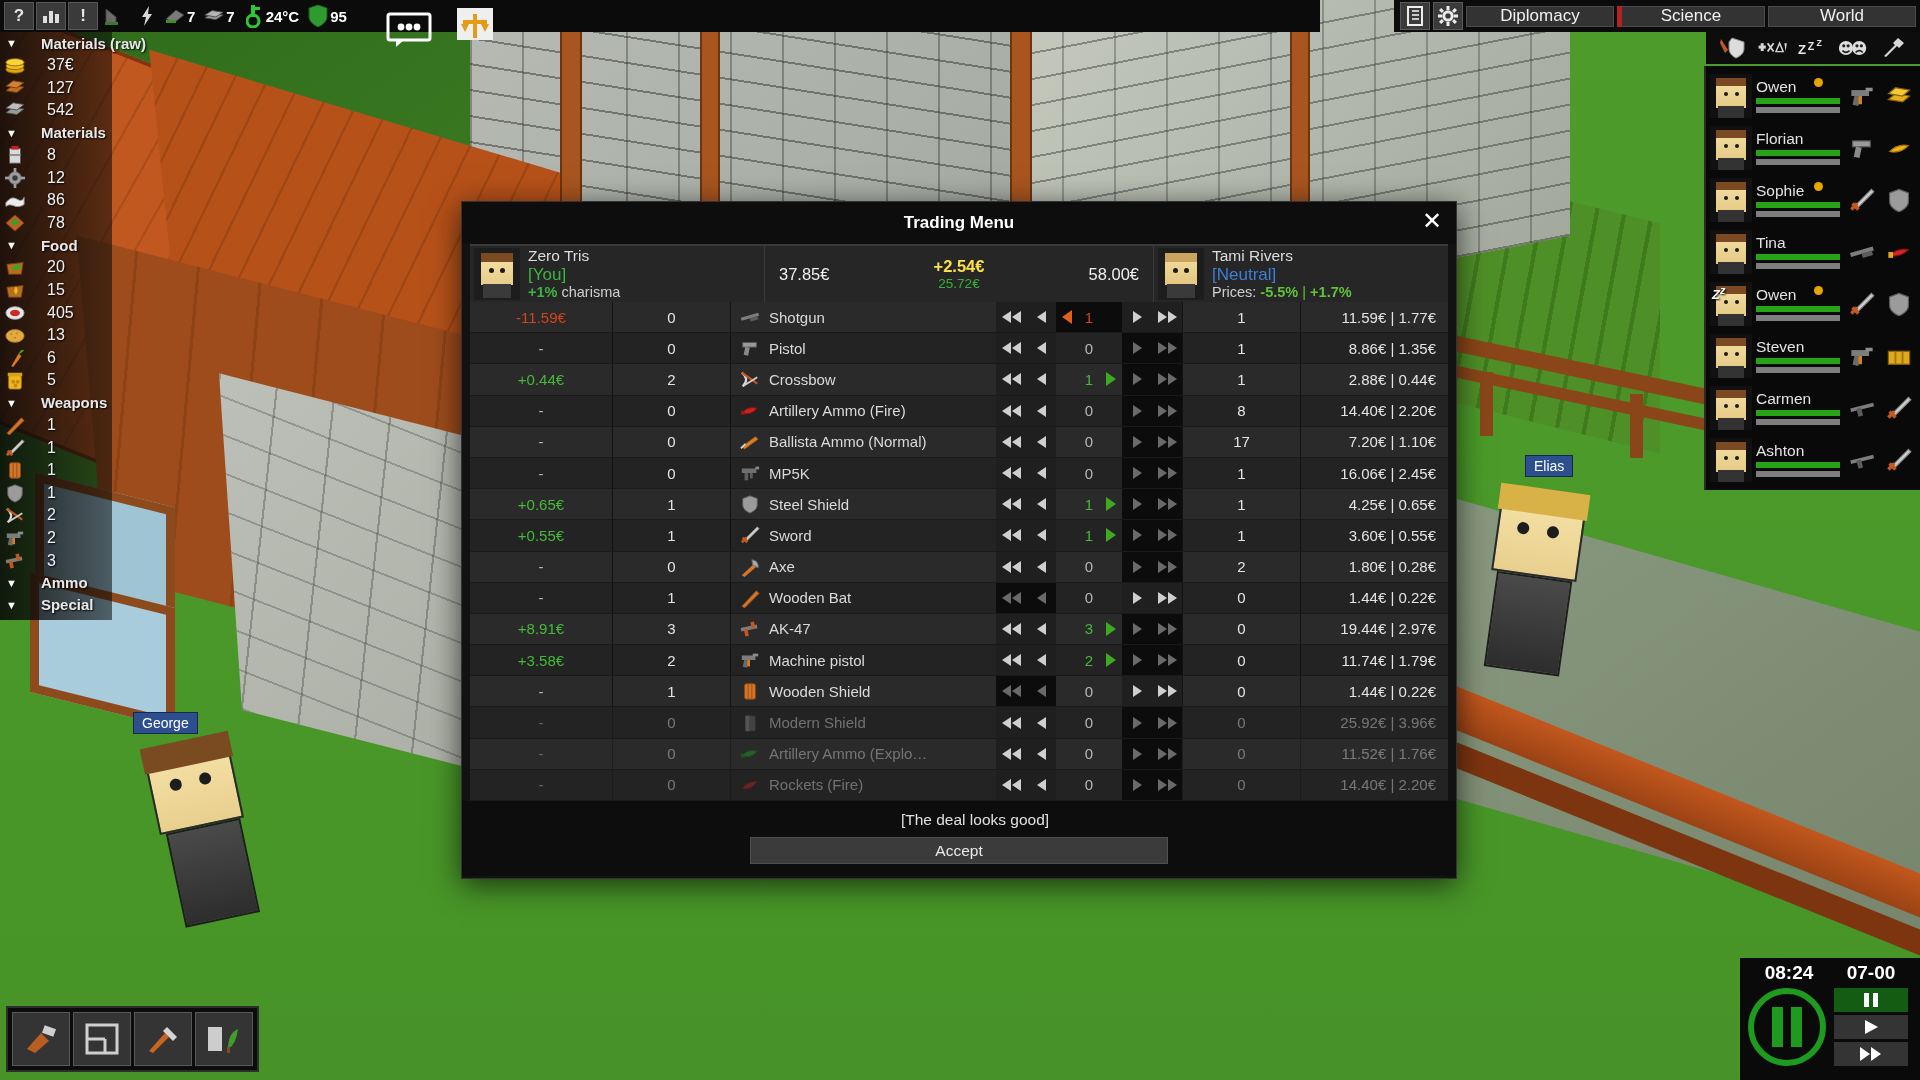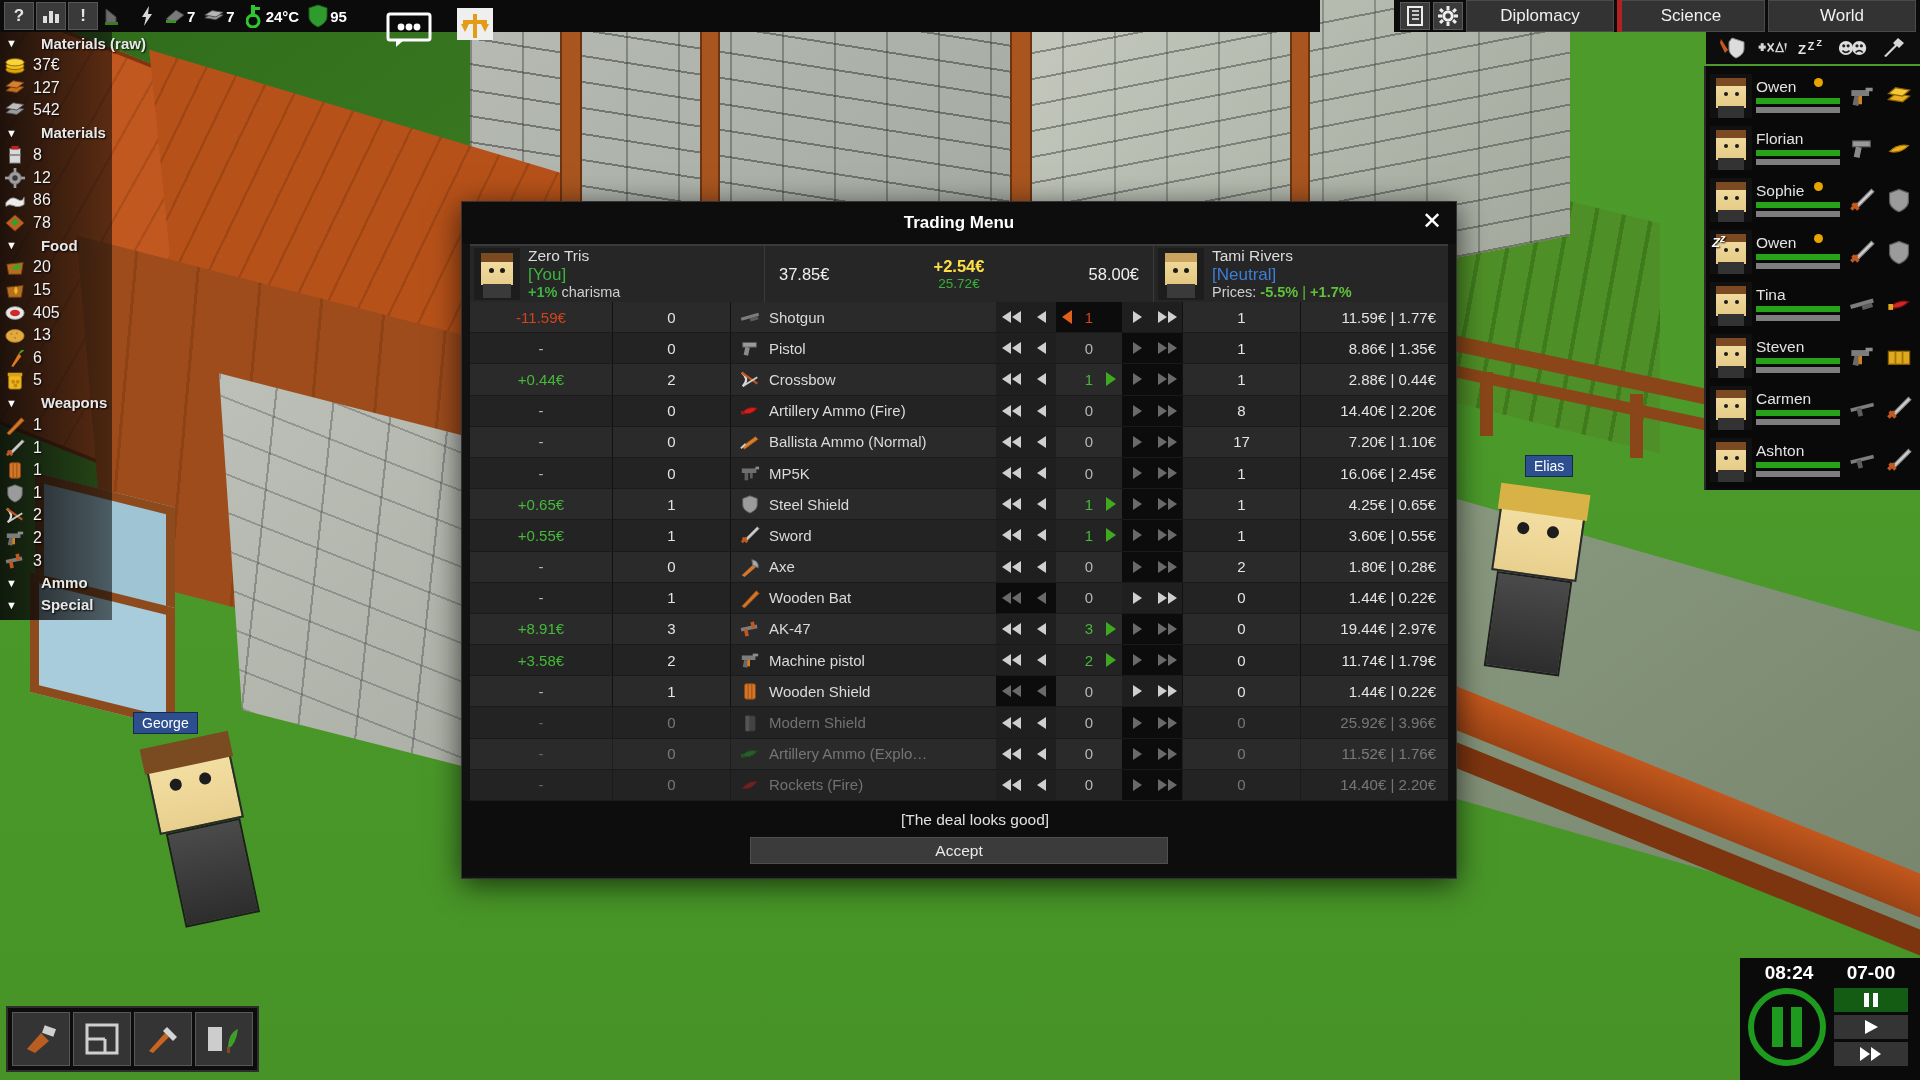--- a/index.html
+++ b/index.html
@@ -82,39 +82,39 @@
     justify-content:center;cursor:pointer;}
   .tb-ico{ width:30px;height:28px;display:flex;align-items:center;justify-content:center;}
   .tb-stat{ display:flex;align-items:center;color:#fff;font-size:15px;font-weight:bold;
      gap:1px; margin-right:6px;}
 
   
   .toptabs{ position:absolute; right:0; top:0; height:32px; display:flex; gap:3px;
     background:#0b0b0b; padding:2px 4px 2px 6px; z-index:40; align-items:center;}
   .tt-icon{ width:30px;height:28px;background:#3a3a3a;border:1px solid #5a5a5a;
     display:flex;align-items:center;justify-content:center;cursor:pointer;}
-  .tt-tab{ height:32px; min-width:148px; background:#333; border:1px solid #4a4a4a;
+  .tt-tab{ height:21px; min-width:148px; background:#333; border:1px solid #4a4a4a;
     color:#f0f0f0; font-size:17px; display:flex; align-items:center;
     justify-content:center; cursor:pointer; position:relative;}
   .tt-tab.marked::before{content:"";position:absolute;left:-1px;top:-1px;bottom:-1px;
     width:5px;background:#b22222;}
 
   .toolrow{ position:absolute; right:0; top:32px; height:32px; background:#0d0d0d;
     display:flex; align-items:center; gap:10px; padding:0 12px; z-index:40;}
   .toolrow span{display:flex;align-items:center;justify-content:center;width:30px;height:26px;cursor:pointer;}
 
   
   .respanel{ position:absolute; left:0; top:32px; width:112px; z-index:35;
      background:linear-gradient(90deg,rgba(8,8,8,.88),rgba(8,8,8,.55));
      padding-bottom:4px;}
   .res-group{ display:flex;align-items:center;gap:8px;height:22px;padding-left:6px;}
   .res-group .caret{ color:#fff;font-size:11px;}
   .res-group .gname{ color:#e8e8e8;font-size:15px;font-weight:bold;
     text-shadow:1px 1px 2px #000; white-space:nowrap;margin-left:16px;}
-  .res-row{ display:flex;align-items:center;gap:7px;height:22.6px;padding-left:4px;}
+  .res-row{ display:flex;align-items:center;gap:21px;height:22.6px;padding-left:4px;}
   .res-row .val{ color:#f2f2f2;font-size:16px;text-shadow:1px 1px 2px #000;}
   .ico{width:22px;height:20px;display:flex;align-items:center;justify-content:center;}
 
   
   .charpanel{ position:absolute; right:0; top:66px; width:216px; z-index:35;
      background:#090909; border-left:2px solid #2a2a2a; padding:4px 0;}
   .char-row{ display:flex; align-items:center; height:52px; padding:0 4px; gap:4px;
      cursor:pointer; position:relative;}
   .cp-av{ width:42px;height:44px;background:#111; position:relative; flex:none;}
   .cp-av .h{position:absolute;left:6px;top:4px;width:30px;height:30px;
@@ -739,69 +739,69 @@
       </div>
       <span class="dot" style="left:108px;top:8px"></span>
     </div>
     <div class="char-row">
       <div class="cp-av">
         <div class="h"></div>
         <div class="hr"></div>
         <div class="e" style="left:14px"></div>
         <div class="e" style="left:25px"></div>
         <div class="bd"></div>
-        <div class="zzz">Z<sup>z</sup></div>
       </div>
       <div class="cp-bars">
-        <div class="cp-name">Owen</div>
+        <div class="cp-name">Tina</div>
         <div class="bar green"></div>
         <div class="bar grey"></div>
       </div>
       <div class="cp-items">
         <span class="it">
           <svg width="32" height="26" viewBox="0 0 24 22">
-            <path d="M20 2 L22 4 L9 17 L6 16 Z" fill="#cfcfcf" stroke="#888"></path>
-            <path d="M3 19 L8 14 M4 14 L9 19" stroke="#c2571f" stroke-width="3"></path>
+            <rect x="2" y="9" width="20" height="3.5" fill="#7d7d7d" transform="rotate(-16 12 11)"></rect>
+            <rect x="12" y="11" width="9" height="4" fill="#5c5c5c" transform="rotate(-16 16 13)"></rect>
           </svg>
         </span>
         <span class="it">
           <svg width="30" height="26" viewBox="0 0 24 22">
-            <path d="M12 2 L20 5 L20 12 C20 18 12 21 12 21 C12 21 4 18 4 12 L4 5 Z" fill="#9b9b9b" stroke="#5c5c5c"></path>
+            <path d="M4 14 Q11 7 20 9 Q13 16 4 14 Z" fill="#d02828" stroke="#7d1010"></path>
+            <rect x="3" y="11" width="4" height="5" fill="#e0a820"></rect>
           </svg>
         </span>
       </div>
-      <span class="dot" style="left:108px;top:8px"></span>
     </div>
     <div class="char-row">
       <div class="cp-av">
         <div class="h"></div>
         <div class="hr"></div>
         <div class="e" style="left:14px"></div>
         <div class="e" style="left:25px"></div>
         <div class="bd"></div>
+        <div class="zzz">Z<sup>z</sup></div>
       </div>
       <div class="cp-bars">
-        <div class="cp-name">Tina</div>
+        <div class="cp-name">Owen</div>
         <div class="bar green"></div>
         <div class="bar grey"></div>
       </div>
       <div class="cp-items">
         <span class="it">
           <svg width="32" height="26" viewBox="0 0 24 22">
-            <rect x="2" y="9" width="20" height="3.5" fill="#7d7d7d" transform="rotate(-16 12 11)"></rect>
-            <rect x="12" y="11" width="9" height="4" fill="#5c5c5c" transform="rotate(-16 16 13)"></rect>
+            <path d="M20 2 L22 4 L9 17 L6 16 Z" fill="#cfcfcf" stroke="#888"></path>
+            <path d="M3 19 L8 14 M4 14 L9 19" stroke="#c2571f" stroke-width="3"></path>
           </svg>
         </span>
         <span class="it">
           <svg width="30" height="26" viewBox="0 0 24 22">
-            <path d="M4 14 Q11 7 20 9 Q13 16 4 14 Z" fill="#d02828" stroke="#7d1010"></path>
-            <rect x="3" y="11" width="4" height="5" fill="#e0a820"></rect>
+            <path d="M12 2 L20 5 L20 12 C20 18 12 21 12 21 C12 21 4 18 4 12 L4 5 Z" fill="#9b9b9b" stroke="#5c5c5c"></path>
           </svg>
         </span>
       </div>
+      <span class="dot" style="left:108px;top:8px"></span>
     </div>
     <div class="char-row">
       <div class="cp-av">
         <div class="h"></div>
         <div class="hr"></div>
         <div class="e" style="left:14px"></div>
         <div class="e" style="left:25px"></div>
         <div class="bd"></div>
       </div>
       <div class="cp-bars">

